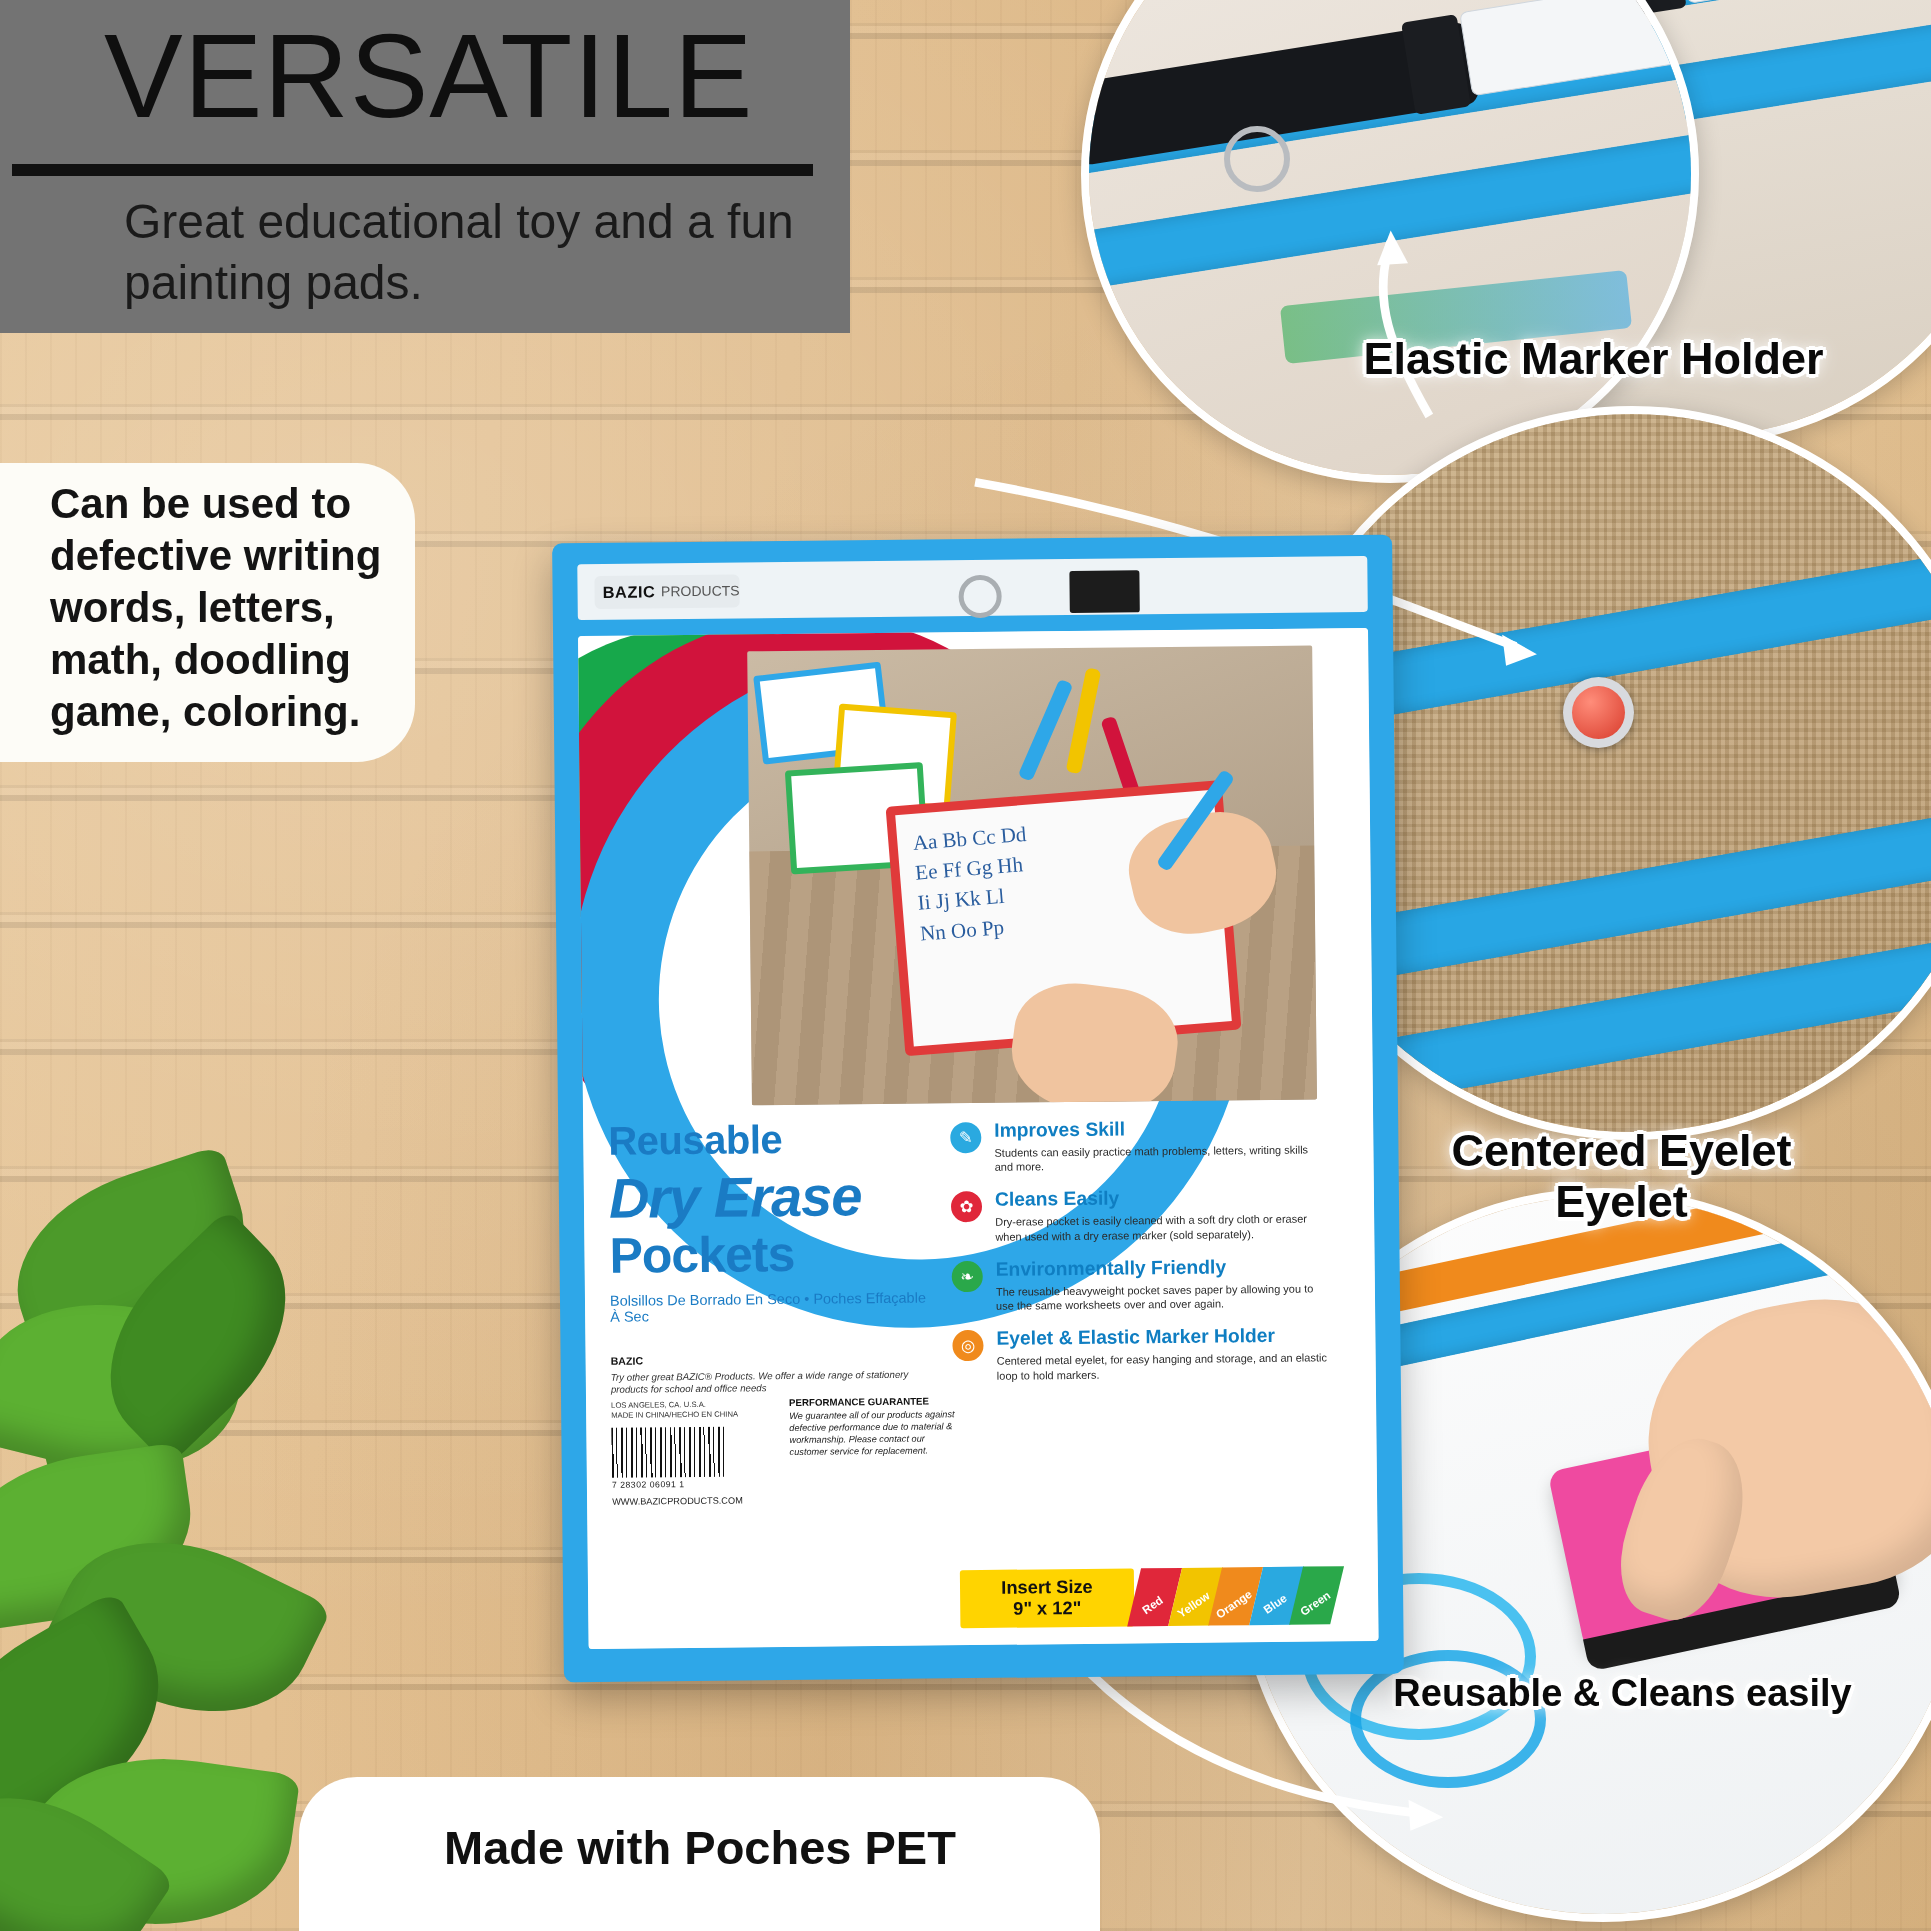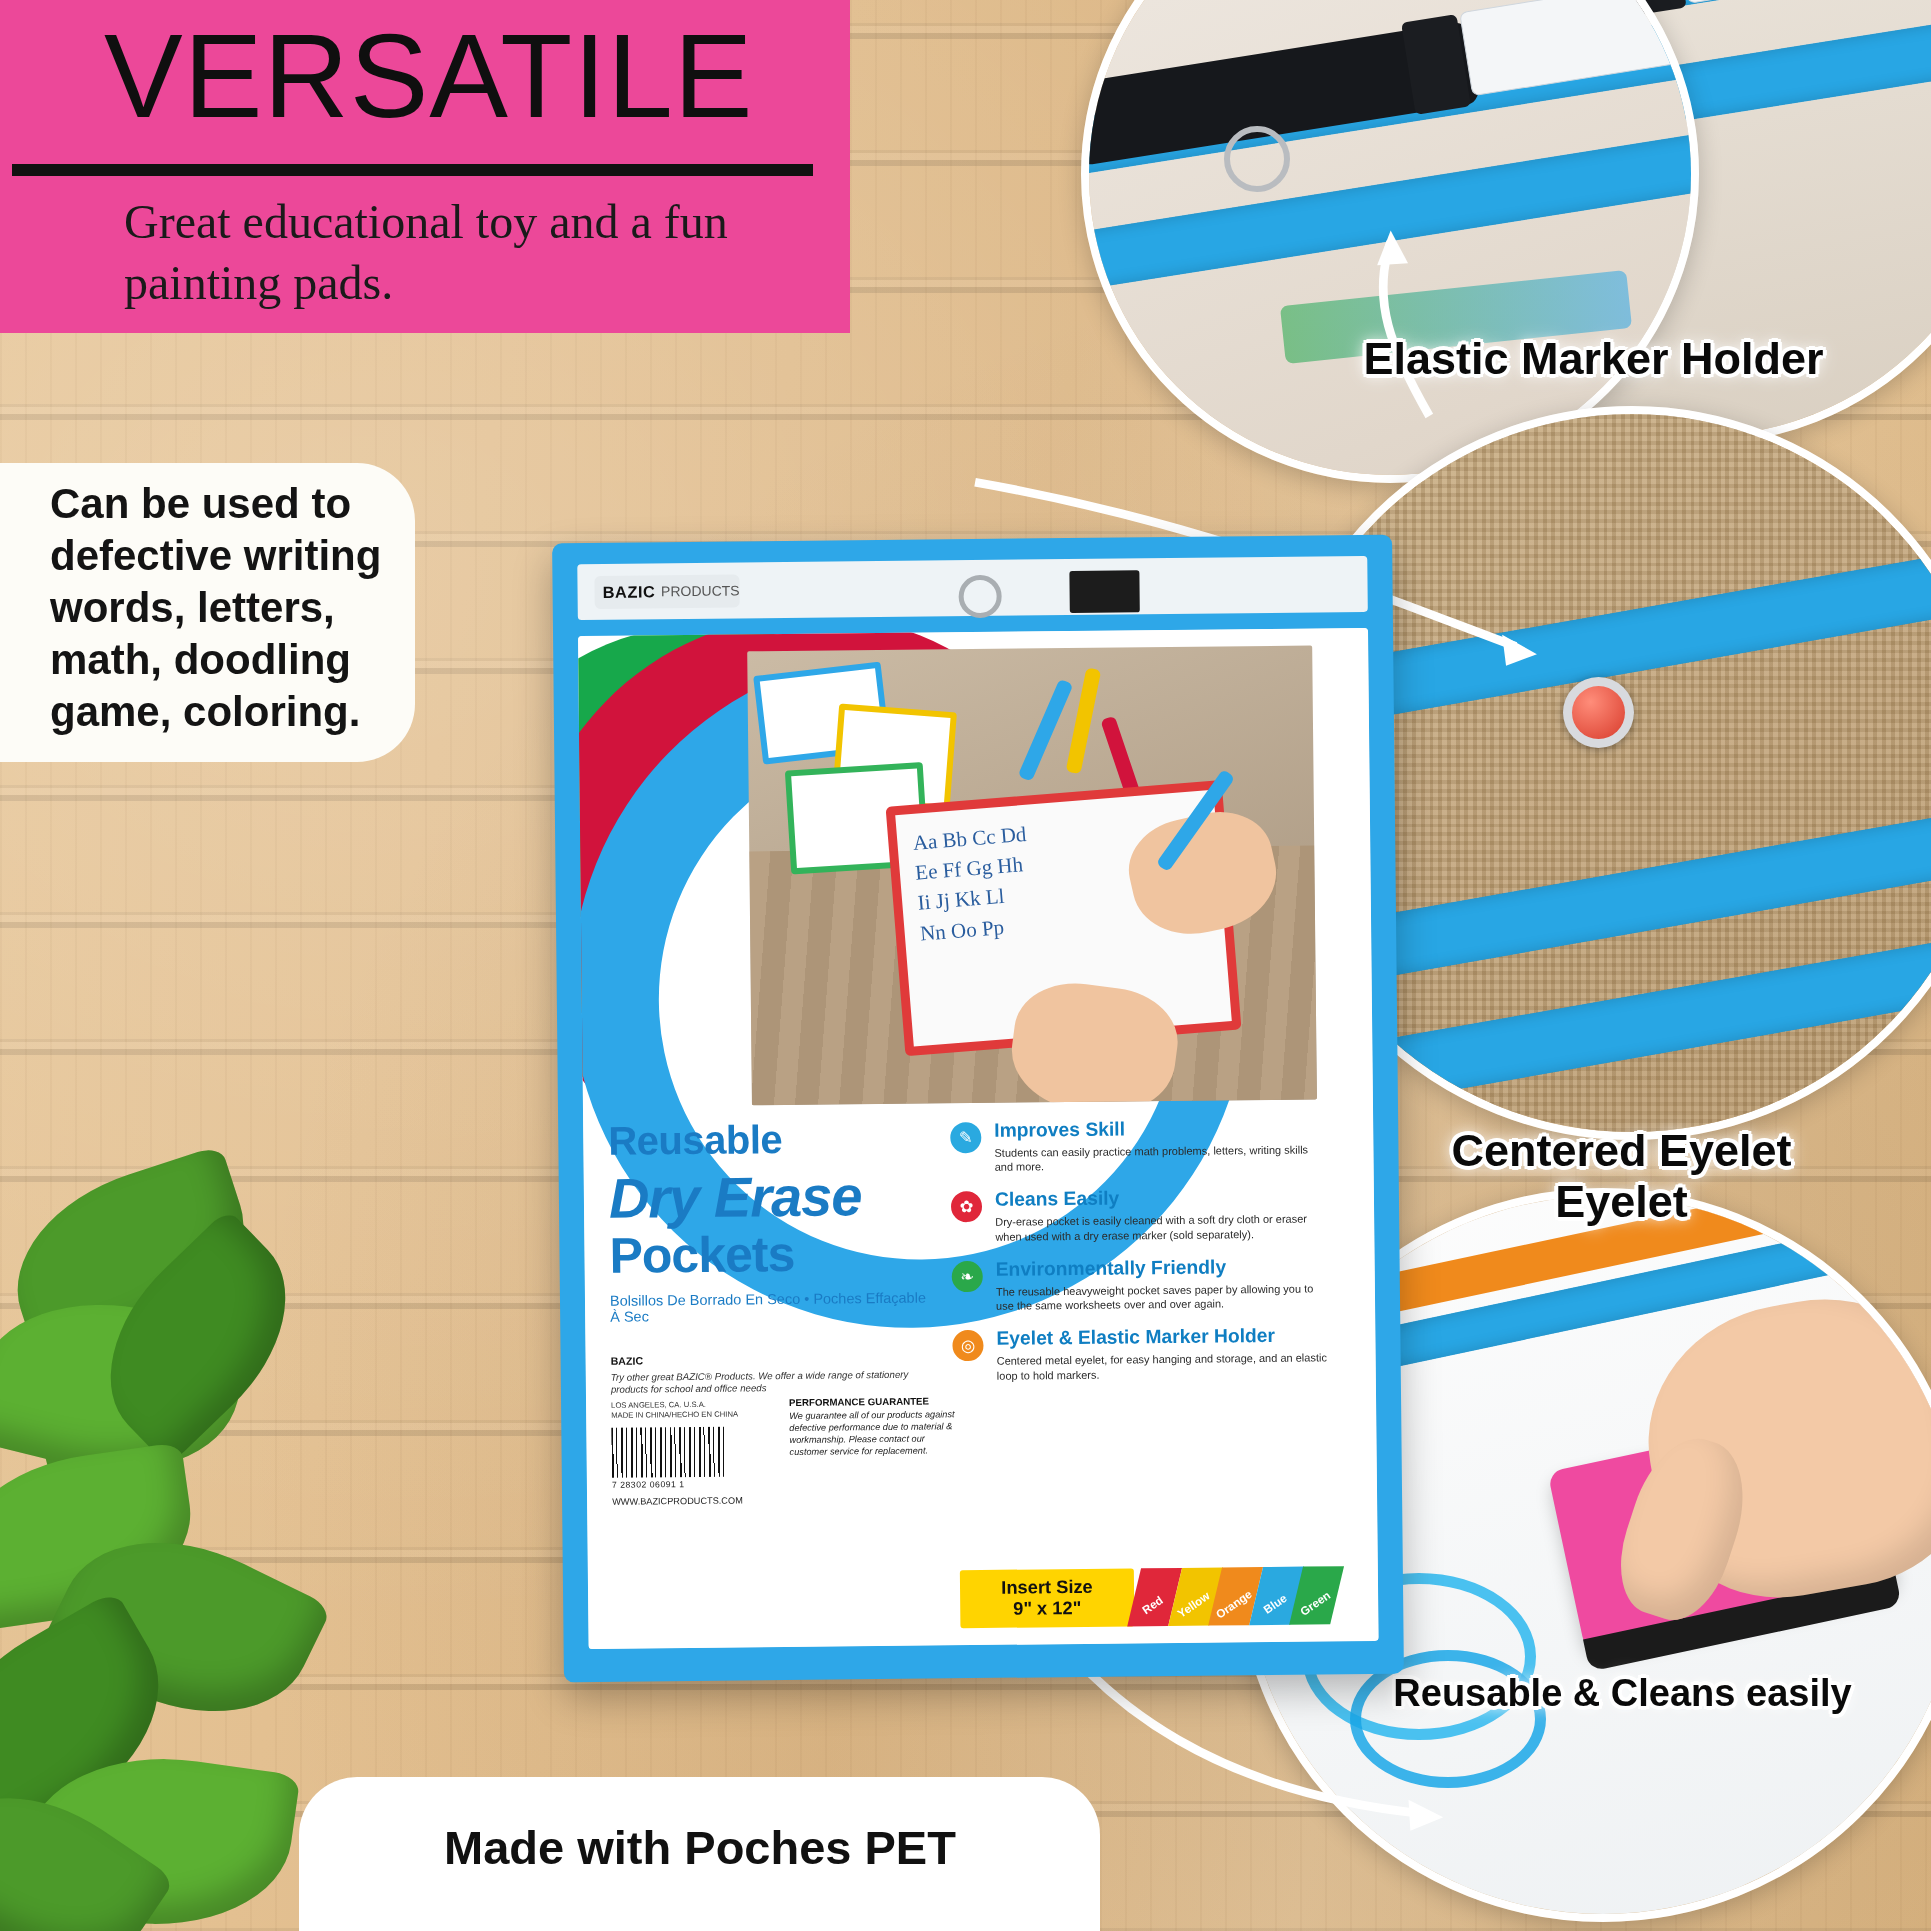--- a/index.html
+++ b/index.html
@@ -26,34 +26,34 @@
   .bg::after{
     content:"";position:absolute;inset:0;
     background:
       radial-gradient(ellipse at 18% 30%, rgba(255,255,255,.18), rgba(255,255,255,0) 55%),
       radial-gradient(ellipse at 80% 75%, rgba(90,55,20,.12), rgba(0,0,0,0) 60%);
   }
 
   
   .hero{
     position:absolute;left:0;top:0;width:850px;height:333px;
-    background:#ec4899;border-bottom-right-radius:0;
+    background:#737373;border-bottom-right-radius:0;
   }
   .hero-title{
     position:absolute;left:104px;top:17.4px;
     font-size:118px;letter-spacing:1px;color:#0f0f0f;font-weight:400;
     font-family:"Liberation Sans", sans-serif;
     line-height:1;
   }
   .hero-rule{
     position:absolute;left:11.6px;top:164px;width:801px;height:11.6px;background:#111;
   }
   .hero-sub{
     position:absolute;left:124px;top:191px;width:676px;
-    font-size:48px;color:#1a1a1a;line-height:1.28;font-weight:400;font-family:Liberation Serif, serif;
+    font-size:48px;color:#1a1a1a;line-height:1.28;font-weight:400;
   }
 
   
   .panel-left{
     position:absolute;left:-39px;top:463px;width:454px;height:299px;
     background:#fdfcf7;border-radius:0 58px 58px 0;
     box-shadow:0 0 0 0 rgba(0,0,0,0);
   }
   .panel-left-text{
     position:absolute;left:50px;top:478px;width:406px;

